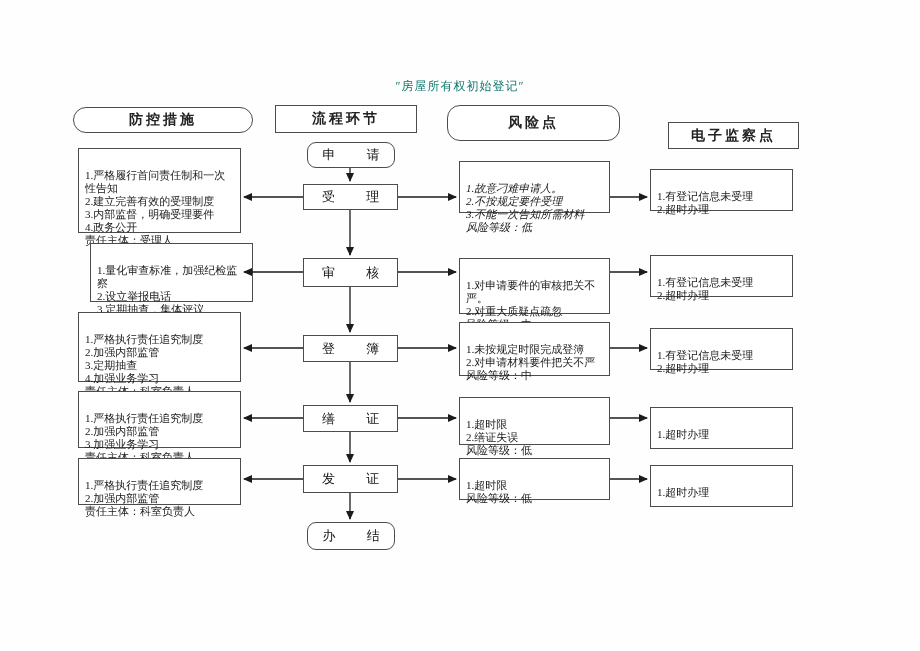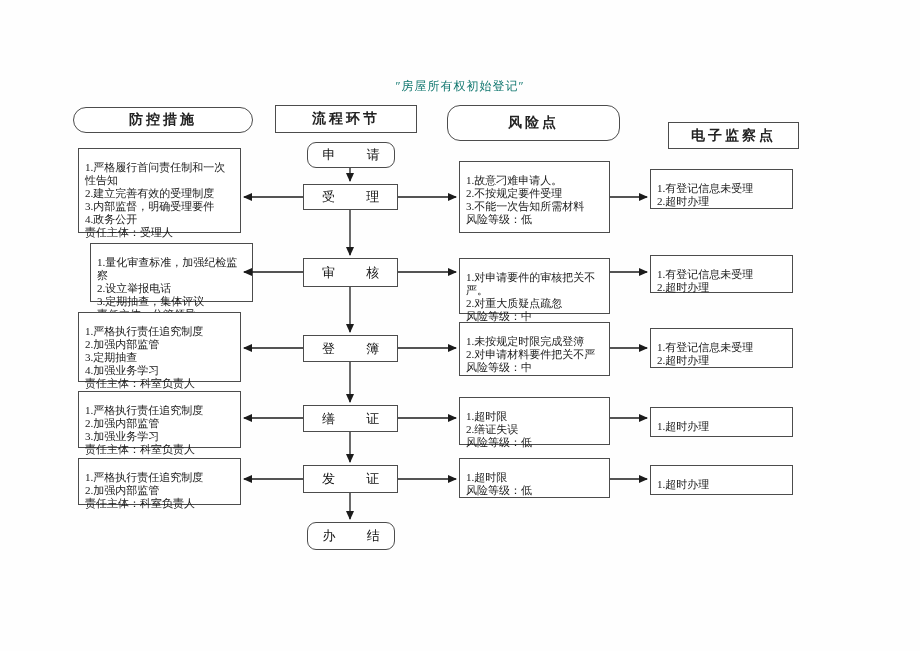--- a/index.html
+++ b/index.html
@@ -15,21 +15,21 @@
   .header{
     display:flex;align-items:center;justify-content:center;
     font-size:14px;font-weight:bold;letter-spacing:3px;color:#222;
   }
   .node{
     display:flex;align-items:center;justify-content:center;
     font-size:13px;letter-spacing:14px;padding-left:14px;color:#111;
   }
   .rounded{border-radius:9px;}
   .content{
-    font-size:11px;line-height:13px;padding:12px 6px;white-space:pre-line;color:#1a1a1a;
+    font-size:11px;line-height:13px;padding:20px 6px;white-space:pre-line;color:#1a1a1a;
   }
   svg.connectors{position:absolute;top:0;left:0;pointer-events:none;}
 </style>
 </head>
 <body>
 
 <div class="canvas">
 
   <div class="title">″房屋所有权初始登记″</div>
 
@@ -61,21 +61,21 @@
 4.加强业务学习
 责任主体：科室负责人</div>
   <div class="box content" style="left:78px;top:391px;width:163px;height:57px;">1.严格执行责任追究制度
 2.加强内部监管
 3.加强业务学习
 责任主体：科室负责人</div>
   <div class="box content" style="left:78px;top:458px;width:163px;height:47px;">1.严格执行责任追究制度
 2.加强内部监管
 责任主体：科室负责人</div>
 
-  <div class="box content" style="left:459px;top:161px;width:151px;height:72px;">1.故意刁难申请人。
+  <div class="box content" style="left:459px;top:161px;width:151px;height:52px;font-style:italic;">1.故意刁难申请人。
 2.不按规定要件受理
 3.不能一次告知所需材料
 风险等级：低</div>
   <div class="box content" style="left:459px;top:242px;width:151px;height:56px;margin-top:16px;">1.对申请要件的审核把关不严。
 2.对重大质疑点疏忽
 风险等级：中</div>
   <div class="box content" style="left:459px;top:322px;width:151px;height:54px;">1.未按规定时限完成登簿
 2.对申请材料要件把关不严
 风险等级：中</div>
   <div class="box content" style="left:459px;top:397px;width:151px;height:48px;">1.超时限

